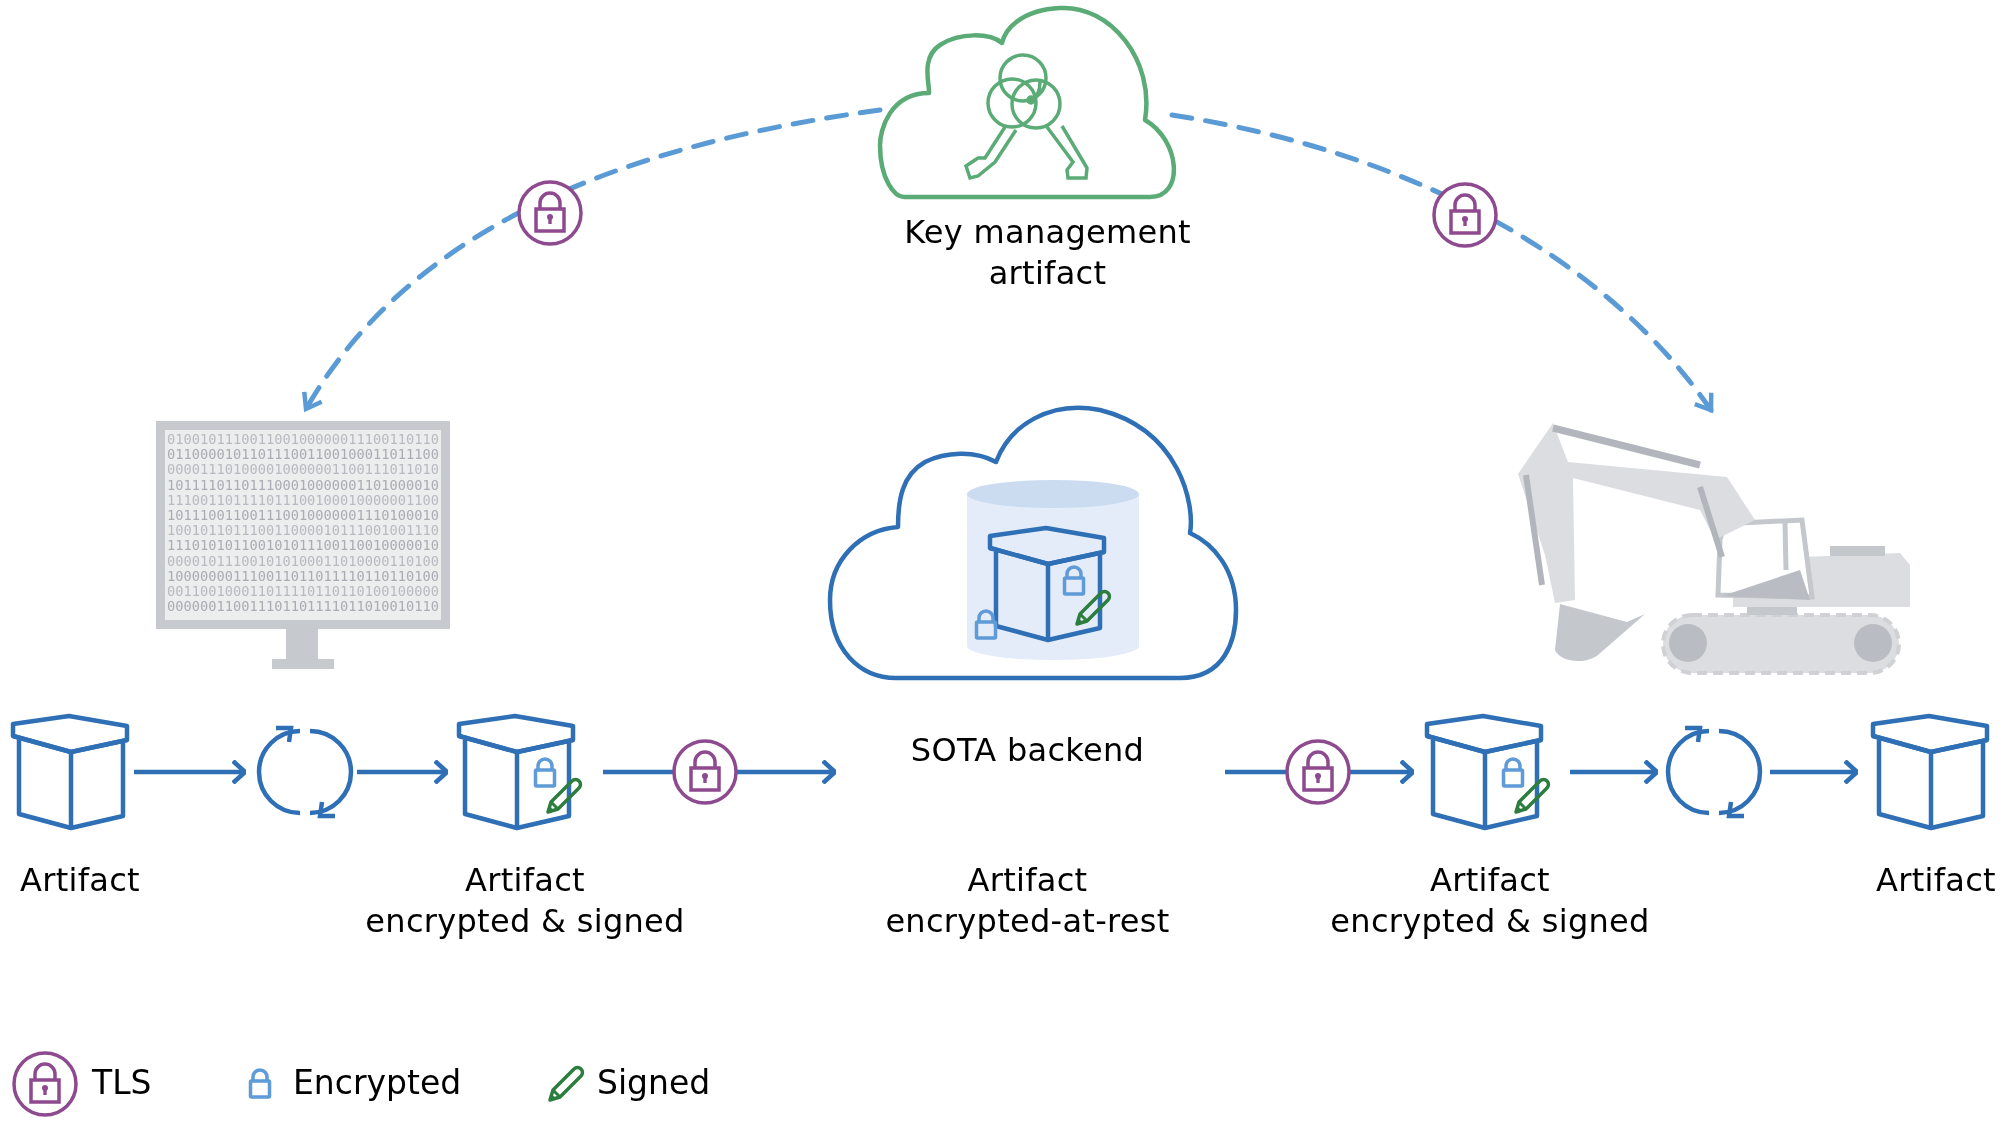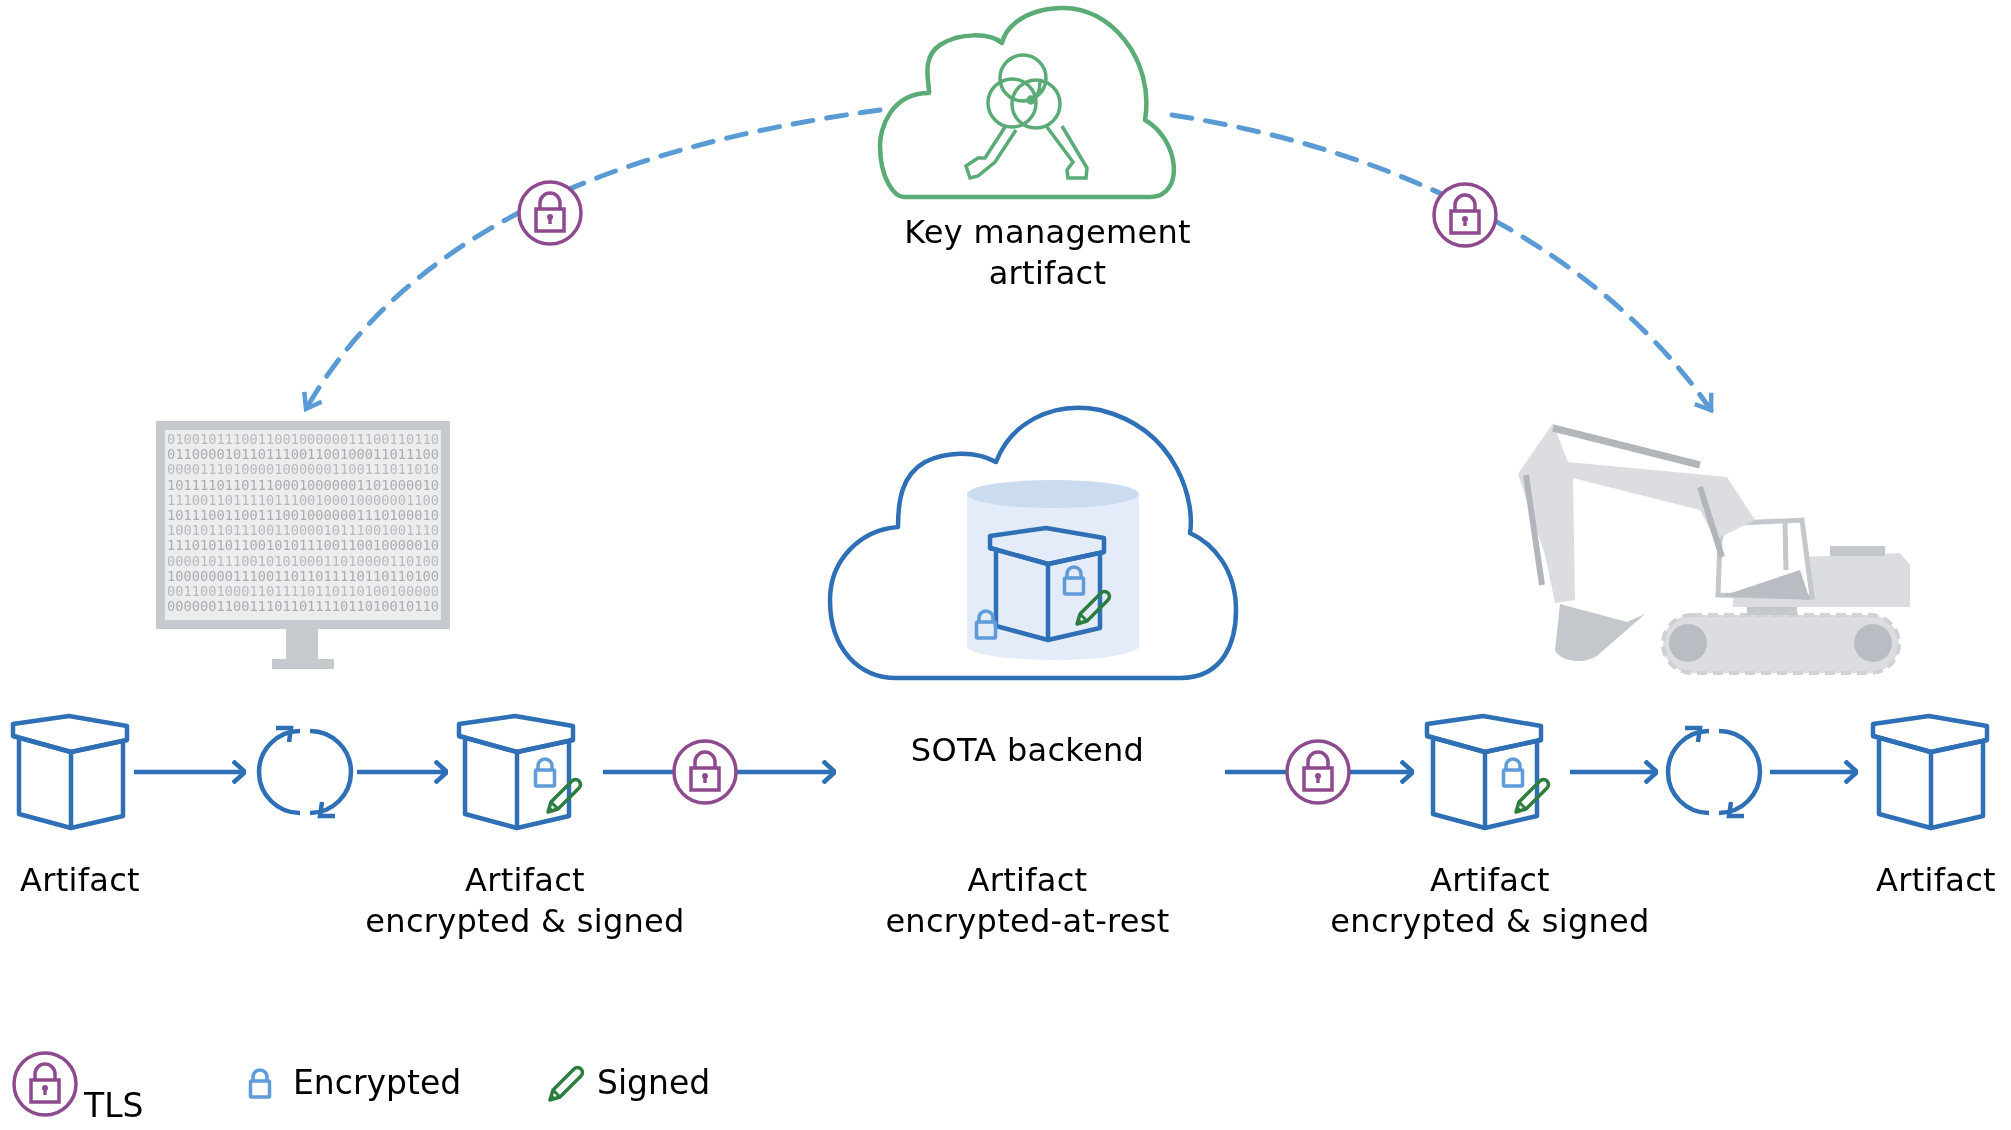--- a/index.html
+++ b/index.html
@@ -230,15 +230,15 @@
 
 <div class="lbl" style="left:1320px; top:860px; width:340px;">
   <span>Artifact</span>
   <span>encrypted &amp; signed</span>
 </div>
 
 <div class="lbl" style="left:1856px; top:860px; width:160px;">
   <span>Artifact</span>
 </div>
 
-<div class="legend-text" style="left:84px; top:1063px;margin-top:23px;">TLS</div>
+<div class="legend-text" style="left:92px; top:1063px;">TLS</div>
 <div class="legend-text" style="left:293px; top:1063px;">Encrypted</div>
 <div class="legend-text" style="left:597px; top:1063px;">Signed</div>
 
 </body></html>

